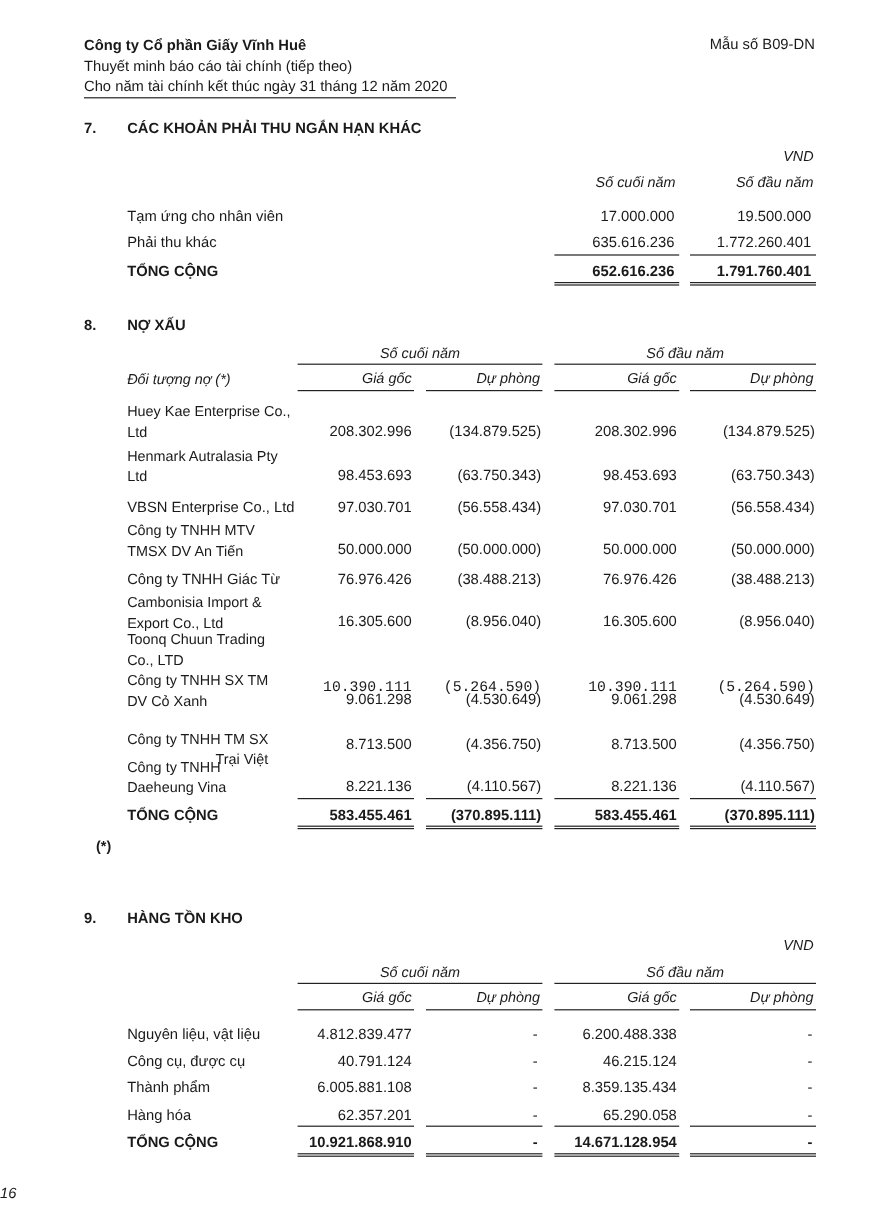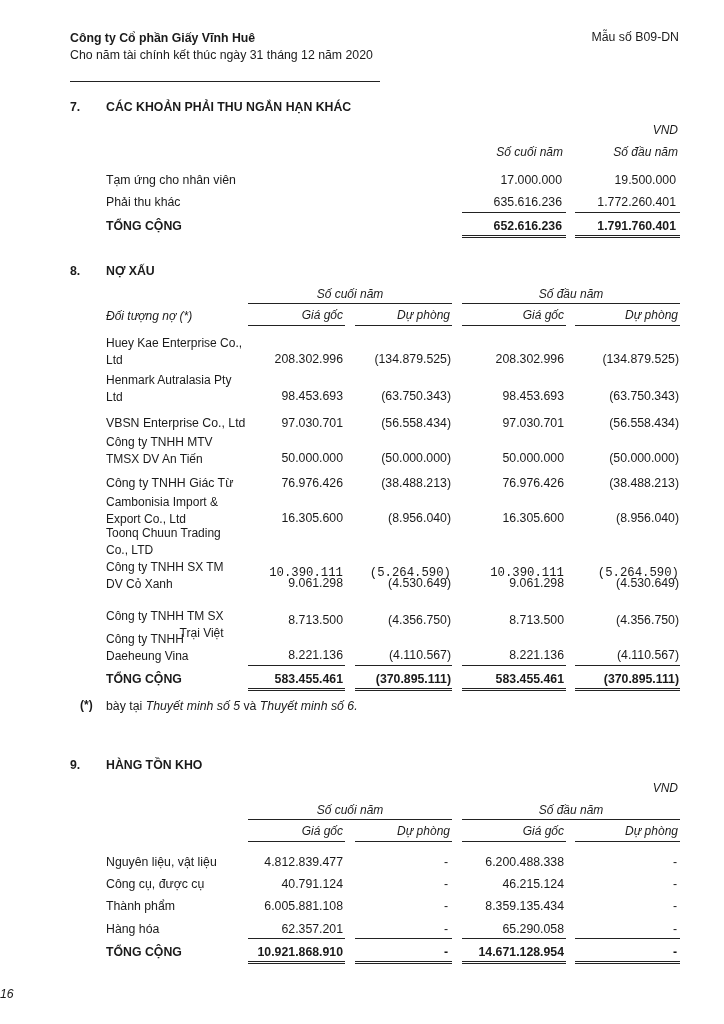--- a/index.html
+++ b/index.html
@@ -19,20 +19,21 @@
   .row span { position:absolute; white-space:nowrap; }
   .line { position:absolute; border-top:1px solid #222; }
   .dline { position:absolute; border-top:3px double #222; height:0; }
   .label2 { line-height:17px; }
 </style>
 </head>
 <body>
 
 <div class="abs hdr">
   <div class="co">Công ty Cổ phần Giấy Vĩnh Huê</div>
+  <div>Thuyết minh báo cáo tài chính (tiếp theo)</div>
   <div>Cho năm tài chính kết thúc ngày 31 tháng 12 năm 2020</div>
 </div>
 <div class="abs hdr-rule"></div>
 <div class="abs form">Mẫu số B09-DN</div>
 
 <div class="abs sec-num" style="left:70px;top:100px;">7.</div>
 <div class="abs sec-title" style="left:106px;top:100px;">CÁC KHOẢN PHẢI THU NGẮN HẠN KHÁC</div>
 <div class="abs it" style="right:46px;top:123px;">VND</div>
 <div class="abs it r" style="left:462px;width:101px;top:145px;">Số cuối năm</div>
 <div class="abs it r" style="left:575px;width:103px;top:145px;">Số đầu năm</div>
@@ -190,21 +191,20 @@
   <span class="r" style="left:462px;width:102px;">583.455.461</span>
   <span class="r" style="left:575px;width:104px;">(370.895.111)</span>
 </div>
 <div class="dline" style="left:248px;width:97px;top:688px;"></div>
 <div class="dline" style="left:355px;width:97px;top:688px;"></div>
 <div class="dline" style="left:462px;width:104px;top:688px;"></div>
 <div class="dline" style="left:575px;width:105px;top:688px;"></div>
 
 <div class="abs b" style="left:80px;top:698px;">(*)</div>
 <div class="abs" style="left:106px;top:698px;line-height:17px;font-size:12.3px;">
-  <div><span>bày tại </span><span class="it">Thuyết minh số 5</span><span> và </span><span class="it">Thuyết minh số 6.</span></div>
 </div>
 
 <div class="abs sec-num" style="left:70px;top:758px;">9.</div>
 <div class="abs sec-title" style="left:106px;top:758px;">HÀNG TỒN KHO</div>
 <div class="abs it" style="right:46px;top:781px;">VND</div>
 
 <div class="abs it" style="left:248px;width:204px;text-align:center;top:803px;">Số cuối năm</div>
 <div class="abs it" style="left:462px;width:218px;text-align:center;top:803px;">Số đầu năm</div>
 <div class="line" style="left:248px;width:204px;top:819px;"></div>
 <div class="line" style="left:462px;width:218px;top:819px;"></div>

